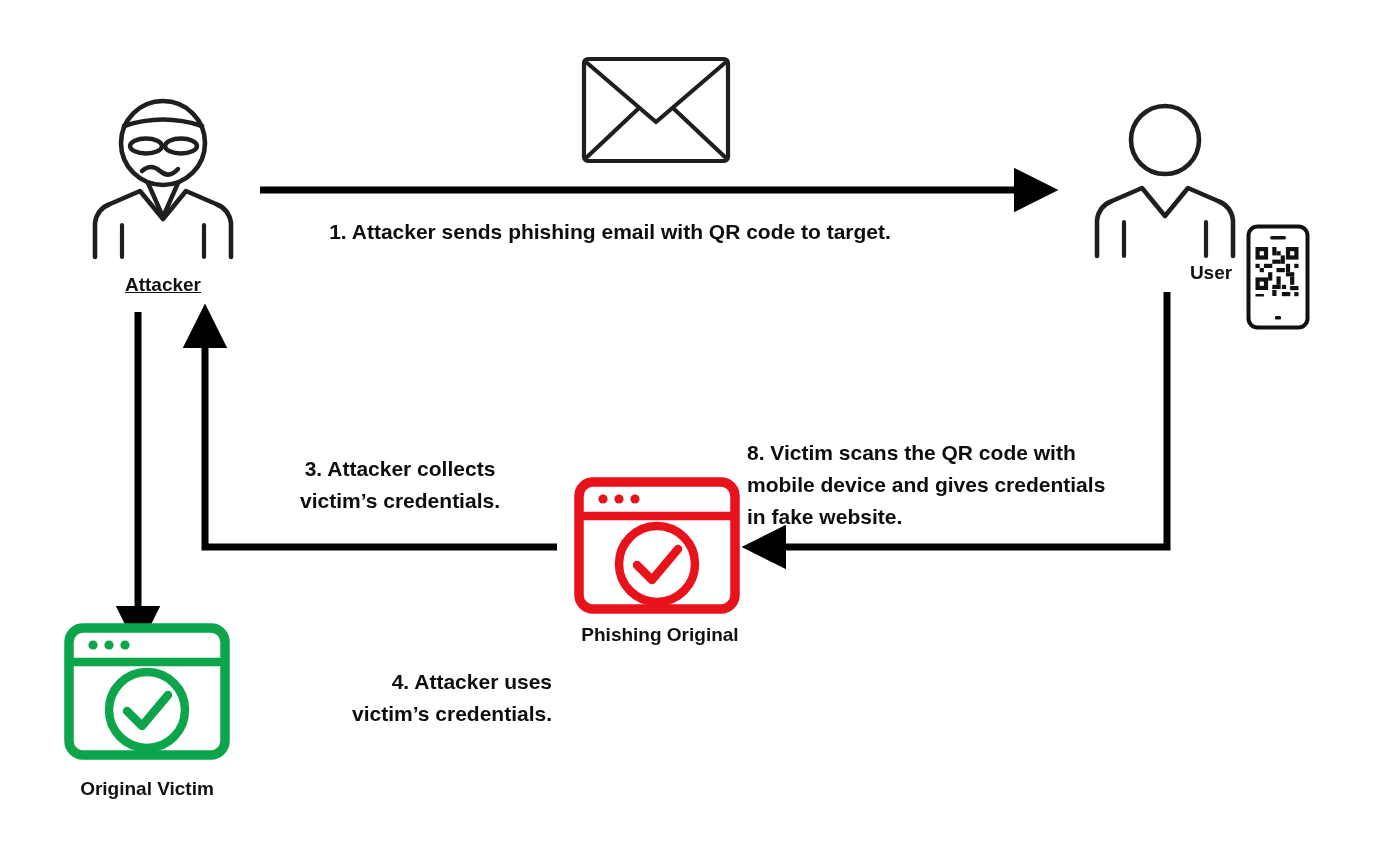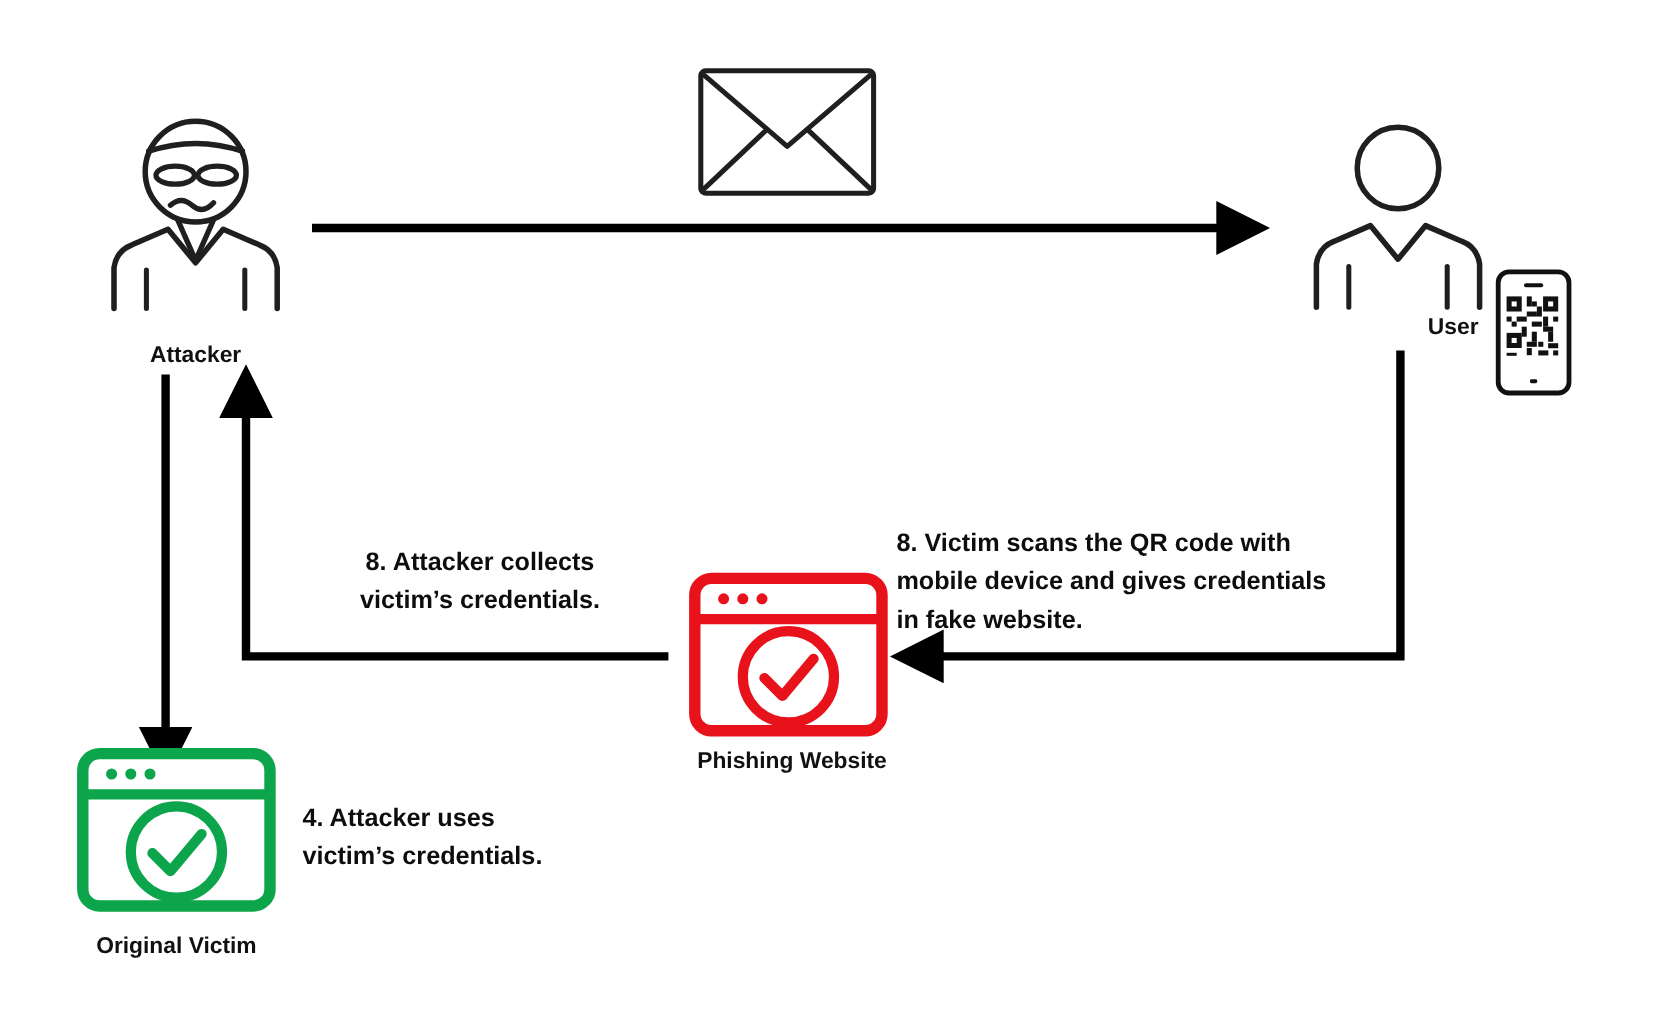--- a/index.html
+++ b/index.html
@@ -87,21 +87,21 @@
       <path d="M54,76 Q63,68 72,76 Q81,84 90,74" fill="none" stroke="#1f1f1f" stroke-width="4.4" stroke-linecap="round"></path>
 
       <path d="M60,88 L75,122 L90,88" fill="none" stroke="#1f1f1f" stroke-width="4.4" stroke-linejoin="round"></path>
 
       <path d="M7,162 L7,128 Q9,114 22,109 L52,96 L75,124 L98,96 L128,109 Q141,114 143,128 L143,162" fill="none" stroke="#1f1f1f" stroke-width="4.6" stroke-linejoin="round" stroke-linecap="round"></path>
 
       <path d="M34,130 L34,162" fill="none" stroke="#1f1f1f" stroke-width="4.2" stroke-linecap="round"></path>
       <path d="M116,130 L116,162" fill="none" stroke="#1f1f1f" stroke-width="4.2" stroke-linecap="round"></path>
     </svg>
   </div>
-  <div class="abs node-label" style="left:88px; top:286px; width:150px;">Attacker</div>
+  <div class="abs node-label" style="left:88px; top:274px; width:150px;text-decoration:underline;">Attacker</div>
 
   <div class="abs" style="left:1090px; top:98px; width:150px; height:160px;">
     <svg width="150" height="160" viewBox="0 0 150 160">
       <circle cx="75" cy="42" r="34" fill="#ffffff" stroke="#1f1f1f" stroke-width="4.6"></circle>
       <path d="M7,158 L7,122 Q9,108 22,103 L52,90 L75,118 L98,90 L128,103 Q141,108 143,122 L143,158" fill="none" stroke="#1f1f1f" stroke-width="4.6" stroke-linejoin="round" stroke-linecap="round"></path>
       <path d="M34,124 L34,158" fill="none" stroke="#1f1f1f" stroke-width="4.2" stroke-linecap="round"></path>
       <path d="M116,124 L116,158" fill="none" stroke="#1f1f1f" stroke-width="4.2" stroke-linecap="round"></path>
     </svg>
   </div>
   <div class="abs node-label" style="left:1136px; top:262px; width:150px;">User</div>
@@ -151,39 +151,40 @@
     <svg width="166" height="137" viewBox="0 0 166 137">
       <rect x="5" y="5" width="156" height="127" rx="14" ry="14" fill="#ffffff" stroke="#E8121B" stroke-width="9.5"></rect>
       <path d="M7,39 L159,39" stroke="#E8121B" stroke-width="8.5"></path>
       <circle cx="29" cy="22" r="4.6" fill="#E8121B"></circle>
       <circle cx="45" cy="22" r="4.6" fill="#E8121B"></circle>
       <circle cx="61" cy="22" r="4.6" fill="#E8121B"></circle>
       <circle cx="83" cy="87" r="38" fill="none" stroke="#E8121B" stroke-width="8.5"></circle>
       <path d="M63,88 L78,103 L104,72" fill="none" stroke="#E8121B" stroke-width="8.5" stroke-linecap="round" stroke-linejoin="round"></path>
     </svg>
   </div>
-  <div class="abs node-label" style="left:540px; top:624px; width:240px;">Phishing Website</div>
+  <div class="abs node-label" style="left:540px; top:624px; width:240px;">Phishing Original</div>
 
   <div class="abs" style="left:64px; top:623px; width:166px; height:137px;">
     <svg width="166" height="137" viewBox="0 0 166 137">
       <rect x="5" y="5" width="156" height="127" rx="14" ry="14" fill="#ffffff" stroke="#0DA54B" stroke-width="9.5"></rect>
       <path d="M7,39 L159,39" stroke="#0DA54B" stroke-width="8.5"></path>
       <circle cx="29" cy="22" r="4.6" fill="#0DA54B"></circle>
       <circle cx="45" cy="22" r="4.6" fill="#0DA54B"></circle>
       <circle cx="61" cy="22" r="4.6" fill="#0DA54B"></circle>
       <circle cx="83" cy="87" r="38" fill="none" stroke="#0DA54B" stroke-width="8.5"></circle>
       <path d="M63,88 L78,103 L104,72" fill="none" stroke="#0DA54B" stroke-width="8.5" stroke-linecap="round" stroke-linejoin="round"></path>
     </svg>
   </div>
   <div class="abs node-label" style="left:27px; top:778px; width:240px;">Original Victim</div>
 
+  <div class="abs step-text step-center" style="left:260px; top:216px; width:700px;">1. Attacker sends phishing email with QR code to target.</div>
 
   <div class="abs step-text step-left" style="left:747px; top:437px; width:400px;">8. Victim scans the QR code with
 mobile device and gives credentials
 in fake website.</div>
 
-  <div class="abs step-text step-center" style="left:255px; top:453px; width:290px;">8. Attacker collects
+  <div class="abs step-text step-center" style="left:255px; top:453px; width:290px;">3. Attacker collects
 victim’s credentials.</div>
 
-  <div class="abs step-text step-left" style="left:252px; top:666px; width:300px;">4. Attacker uses
+  <div class="abs step-text step-left" style="left:252px; top:666px; width:300px;text-align:right;">4. Attacker uses
 victim’s credentials.</div>
 
 </div>
 
 </body></html>

